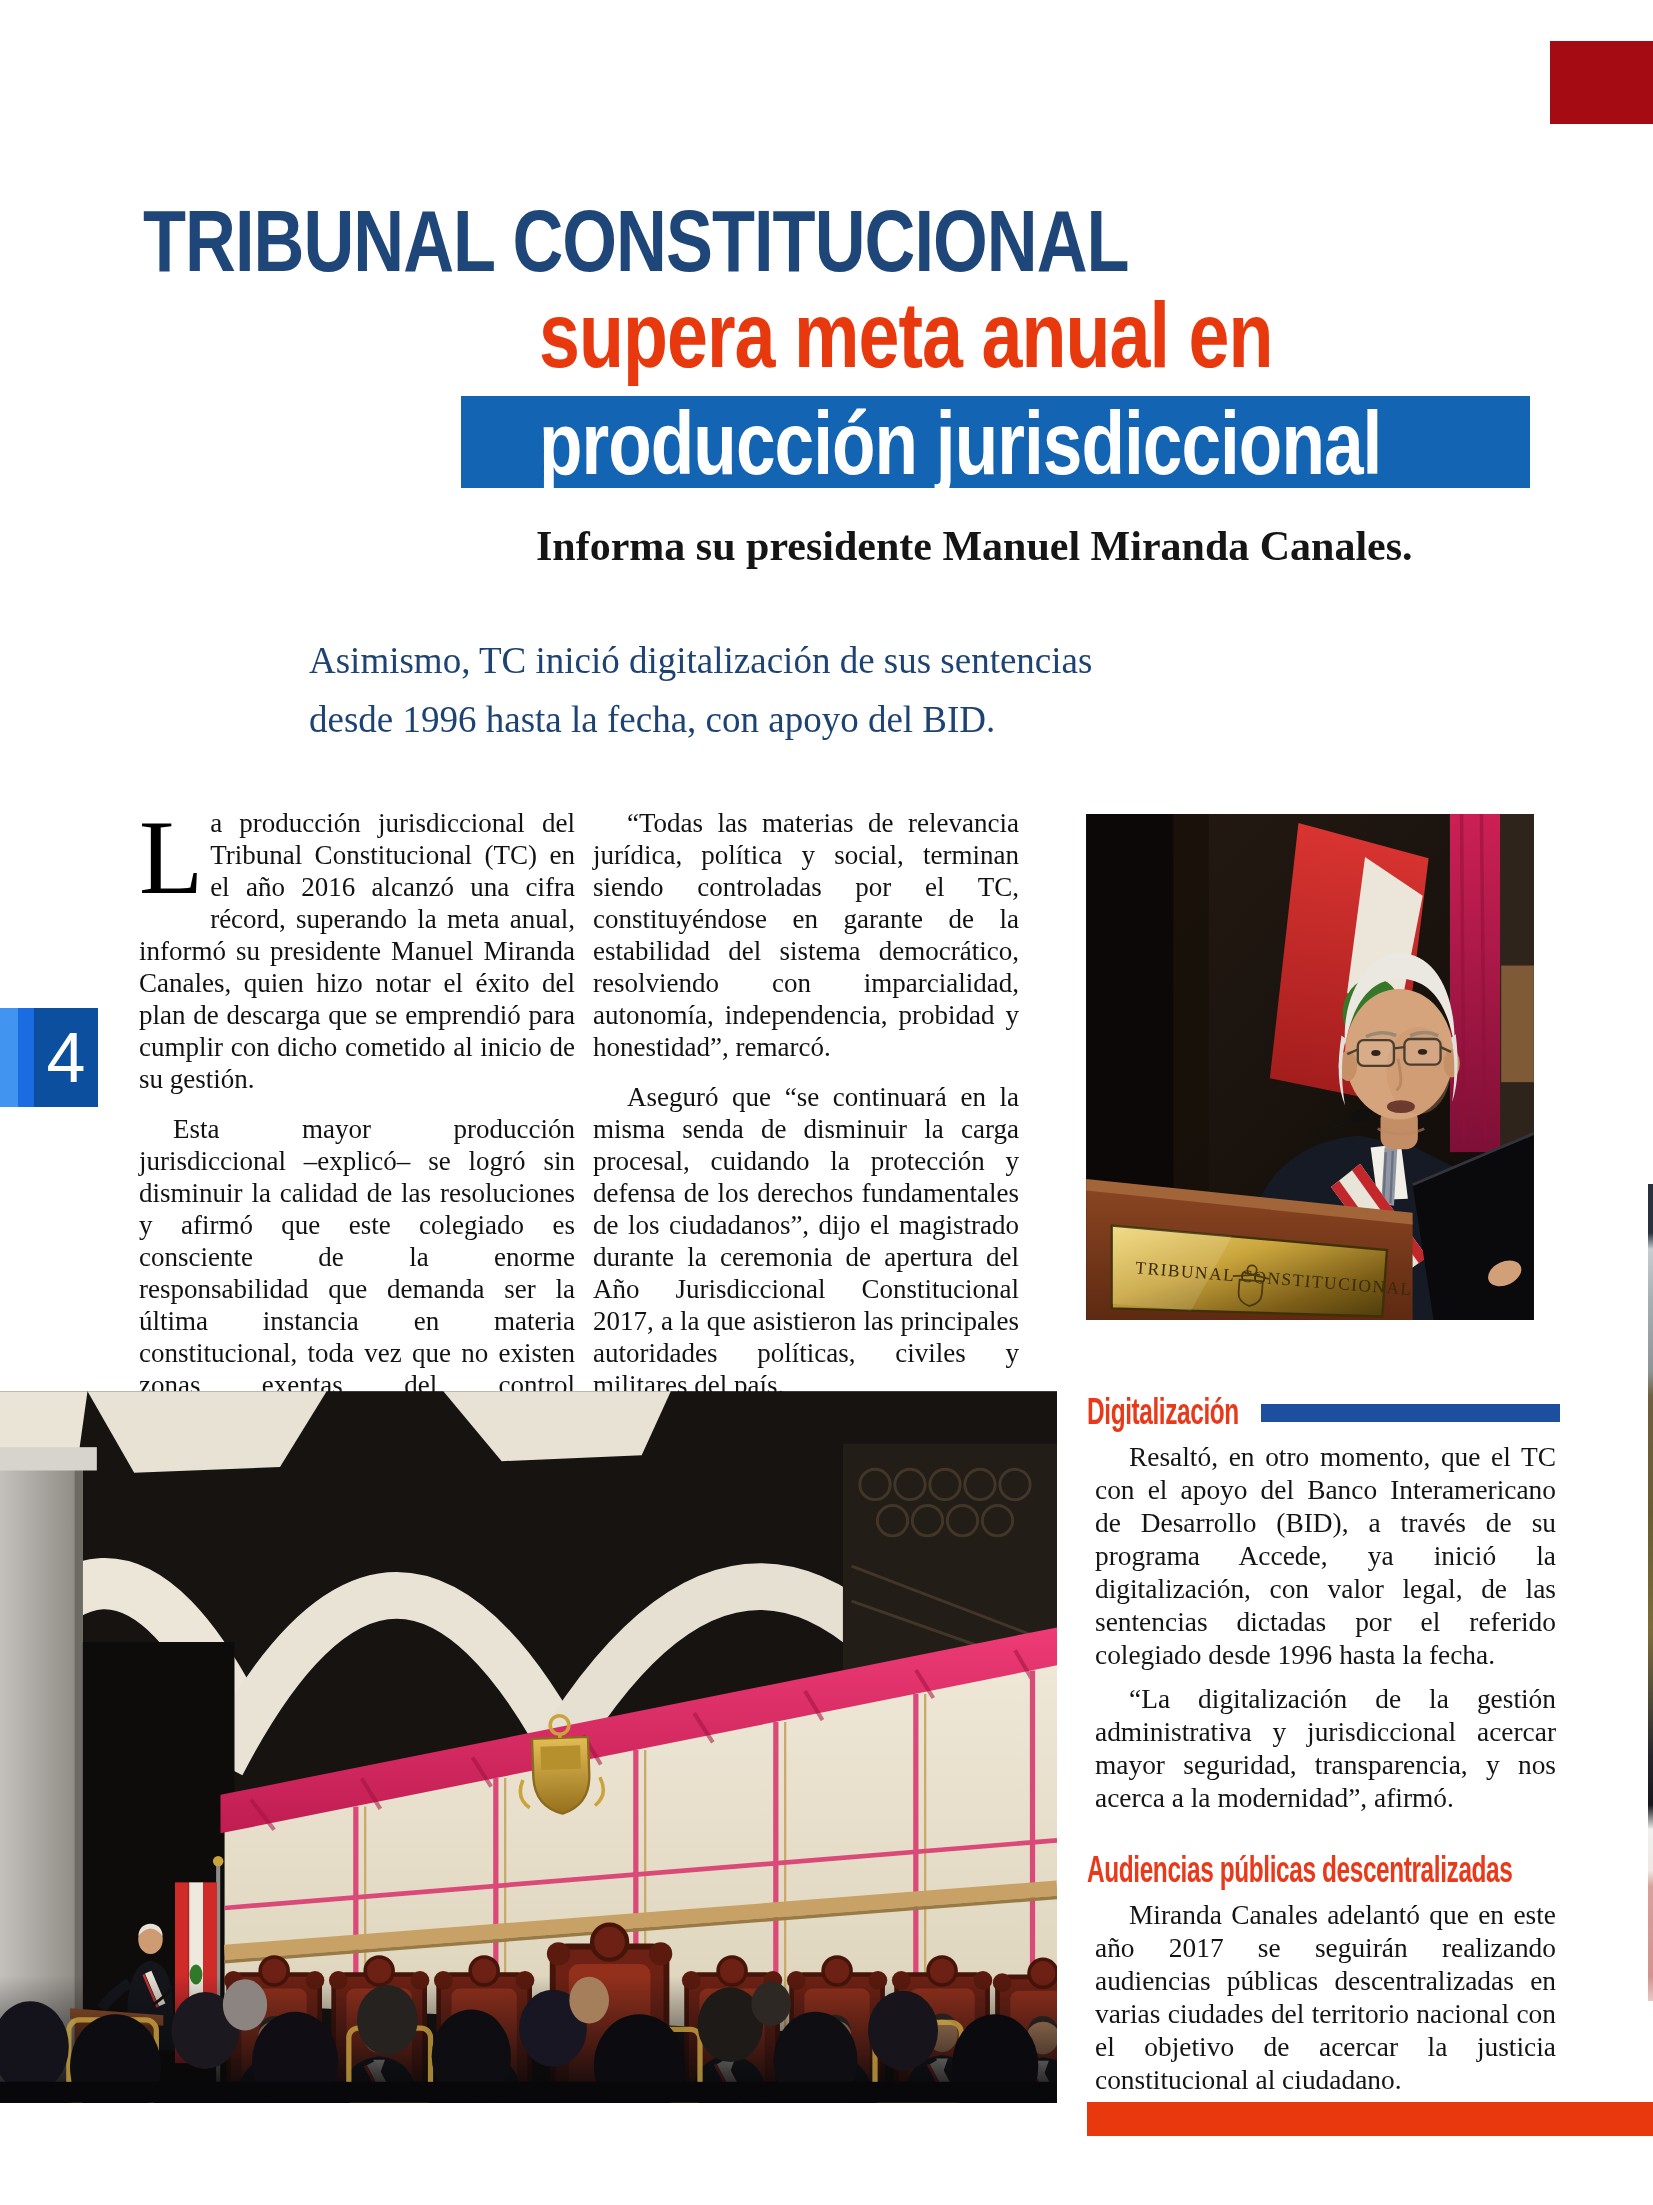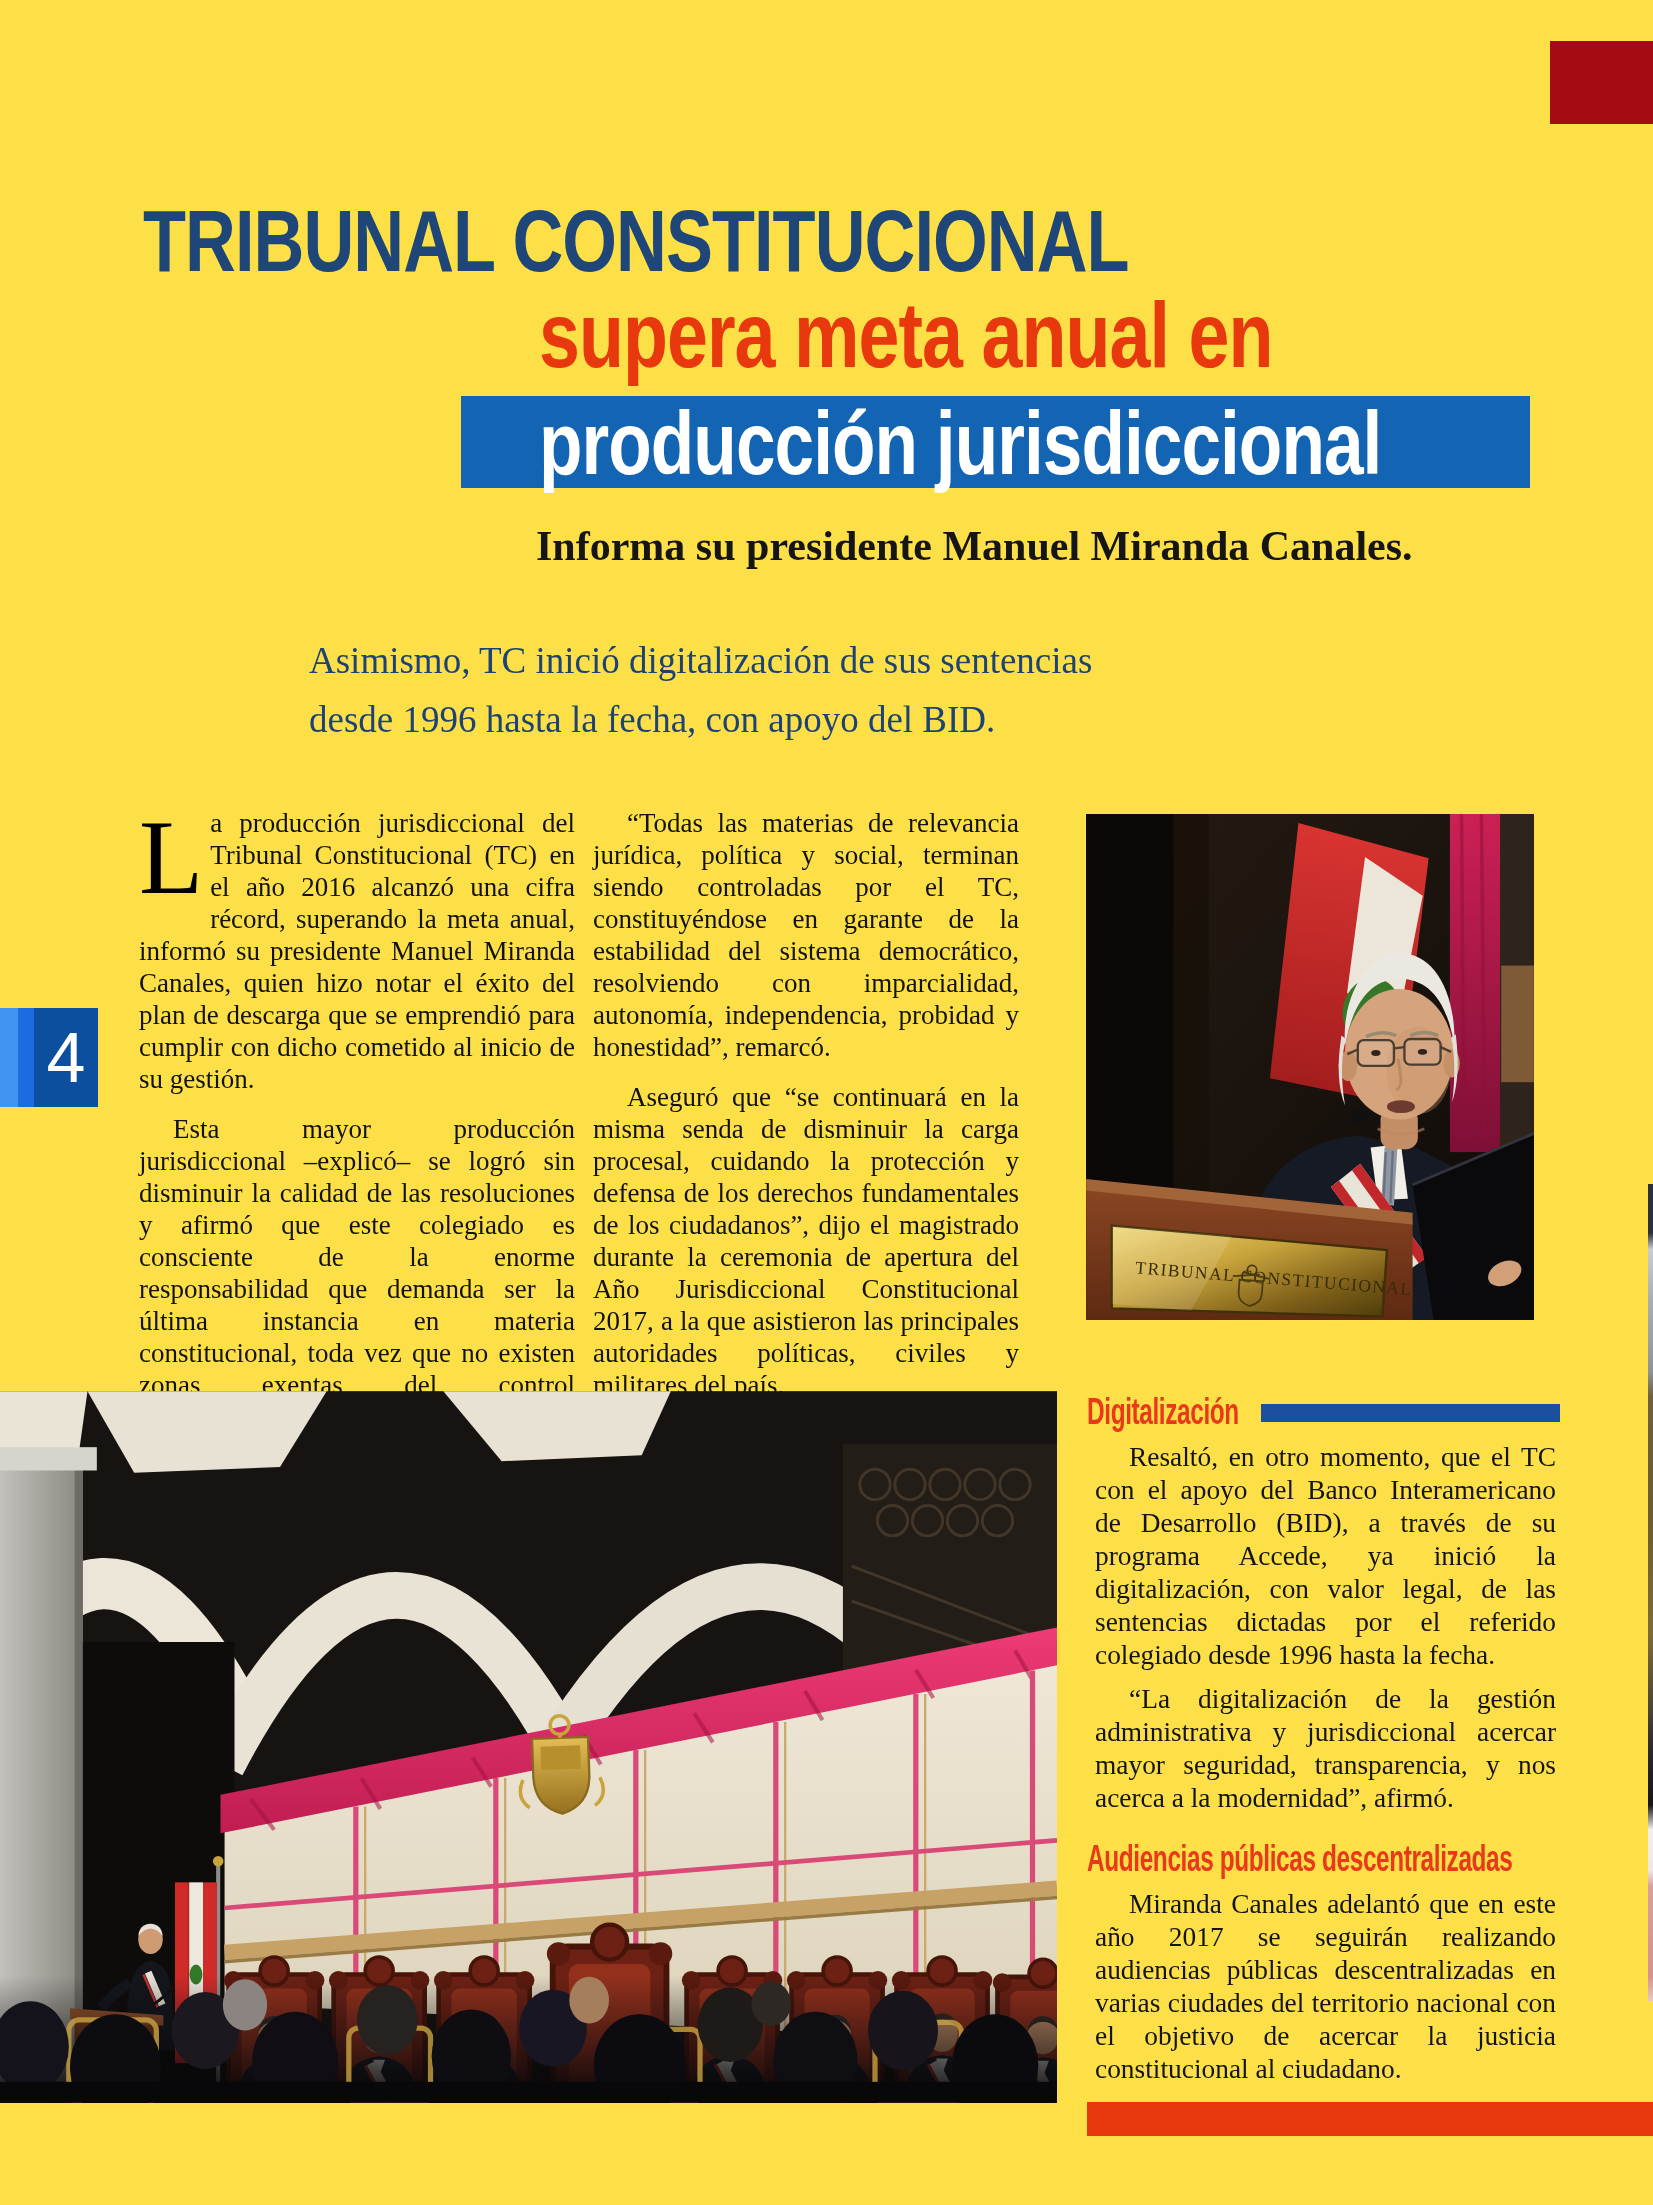--- a/index.html
+++ b/index.html
@@ -1,16 +1,16 @@
 <!DOCTYPE html>
 <html lang="es" style="font-size:9.3px"><head>
 <meta charset="utf-8">
 <style>
   html,body{margin:0;padding:0;background:#e9e9e9;}
-  .page{position:relative;width:1654px;height:2205px;background:#fde047;overflow:hidden;
+  .page{position:relative;width:1654px;height:2205px;background:#ffffff;overflow:hidden;
         font-family:"Liberation Serif",serif;color:#111;}
   
   .corner-accent{position:absolute;top:41px;right:0;width:104px;height:83px;background:#a50b12;}
   
   .h1{position:absolute;left:143px;top:197px;font:700 88px/1 "Liberation Sans",sans-serif;
       color:#1e4679;white-space:nowrap;}
   .h1 .sqz{display:inline-block;transform:scaleX(.80);transform-origin:0 50%;letter-spacing:-1.2px;}
   .h2{position:absolute;left:539px;top:289px;font:700 92px/1 "Liberation Sans",sans-serif;
       color:#e8380d;white-space:nowrap;}
   .h2 .sqz{display:inline-block;transform:scaleX(.80);transform-origin:0 50%;letter-spacing:-1.2px;}
@@ -43,21 +43,21 @@
   
   .ceremony{position:absolute;left:0;top:1391px;width:1057px;height:712px;}
   .ceremony svg{display:block;width:100%;height:100%;}
   
   .rightcol{position:absolute;left:1087px;top:1393px;width:477px;font-size:27.4px;line-height:33px;
             text-align:justify;color:#141414;hyphens:auto;}
   .sec-head{position:relative;height:37px;margin-bottom:10.5px;}
   .sec-title{font:700 37px/37px "Liberation Sans",sans-serif;color:#e8391a;display:inline-block;
              transform:scaleX(.66);transform-origin:0 50%;white-space:nowrap;letter-spacing:-0.6px;}
   .head-bar{position:absolute;left:174px;top:11px;width:299px;height:17.5px;background:#1c4f9e;}
-  .sec-head2{margin-top:25px;margin-bottom:9.3px;}
+  .sec-head2{margin-top:36px;margin-bottom:9.3px;}
   .rightcol p{margin:8px;text-indent:34px;}
   .rightcol p + p{margin-top:11.7px;}
   
   .bottom-bar{position:absolute;left:1087px;top:2102px;right:0;height:34px;background:#e8380d;}
   .edge-strip{position:absolute;right:0;top:1184px;width:6.4px;height:817px;
     background:linear-gradient(to bottom,
       #2b313c 0%,#2b313c 6%,#c8cdd1 8%,#a9b0b4 14%,#8e9496 23%,#6e6040 26%,#6a5c32 40%,
       #7d6b3a 55%,#4a4638 64%,#26262c 70%,#16161c 76%,#f0f0ee 79%,#efe8e4 84%,#d8a09c 86%,
       #d4928e 97%,#e8c8c4 100%);}
 </style>

